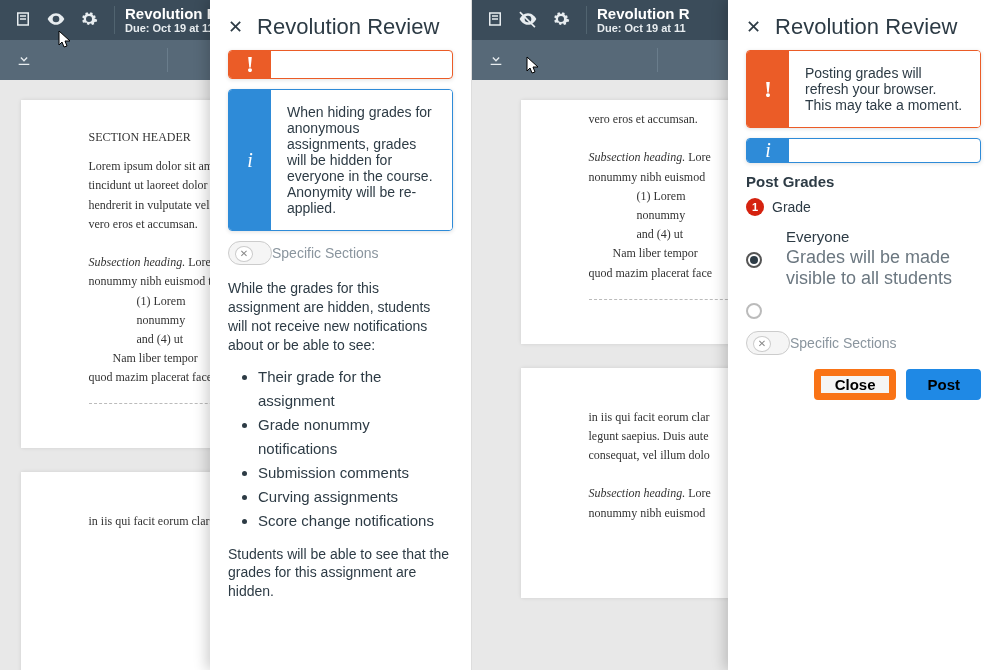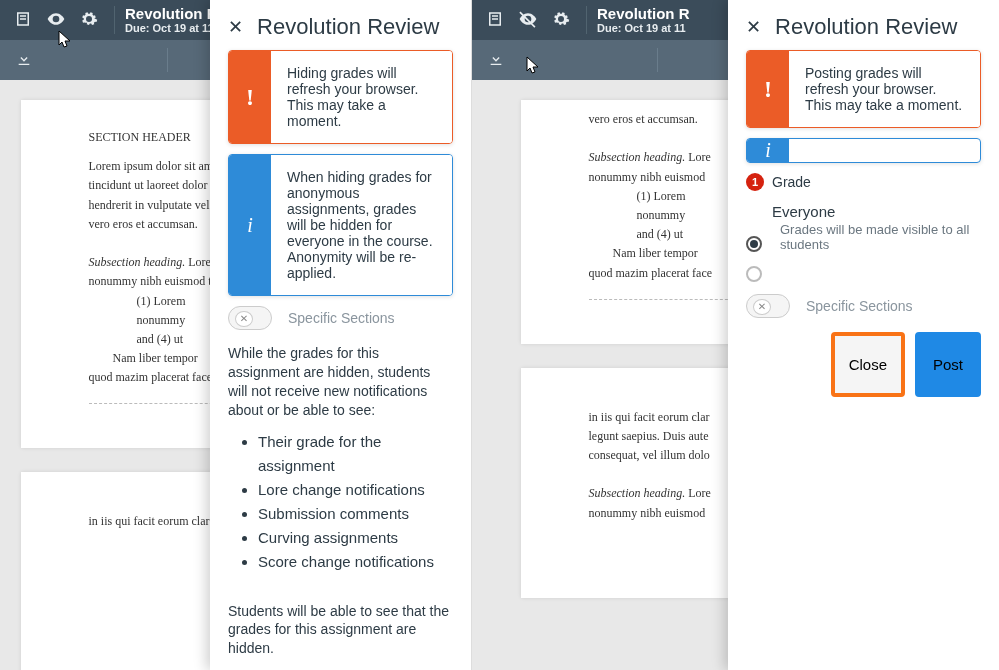--- a/index.html
+++ b/index.html
@@ -74,44 +74,44 @@
   
   .alert { display:flex; border-radius:4px; margin-bottom:10px; overflow:hidden; box-shadow:0 1px 4px rgba(0,0,0,.12);}
   .alert .stripe { width:42px; display:flex; align-items:center; justify-content:center; color:#fff; font-family:Georgia,serif;}
   .alert.warn { border:1px solid #eb5c27;} .alert.warn .stripe{background:#eb5c27; font-size:24px; font-weight:700;}
   .alert.info { border:1px solid #2e8bd8;} .alert.info .stripe{background:#2e8bd8; font-size:20px; font-style:italic;}
   .alert .msg { flex:1; padding:14px 16px; font-size:14px; background:#fff;}
 
   .section-label { font-size:15px; font-weight:700; margin:10px 0 8px; }
 
   
-  .toggle-row { display:flex; align-items:center; gap:16px; margin-bottom:14px;}
+  .toggle-row { display:flex; align-items:center; gap:0; margin-bottom:14px;}
   .toggle { width:44px; height:24px; border:1px solid #ccc; border-radius:12px; background:#f5f5f5; position:relative;}
   .toggle::after{content:"✕"; font-size:10px; color:#888; position:absolute; left:6px; top:4px; width:16px; height:14px; border:1px solid #ccc; border-radius:50%; text-align:center; background:#fff; line-height:14px;}
   .toggle-label { color:#8a959e; font-size:14px;}
 
   .body-p { font-size:14px; line-height:1.35; margin-bottom:10px;}
-  ul.bullets { list-style:disc; padding-left:30px; margin-bottom:28px;}
+  ul.bullets { list-style:disc; padding-left:30px; margin-bottom:12px;}
   ul.bullets li { font-size:15px; line-height:1.6;}
 
   .btnrow { display:flex; justify-content:flex-end; gap:10px; margin-top:8px;}
-  .btn { padding:20px 14px; font-size:15px; border-radius:4px; border:4px solid #f97316; background:#f5f5f5; cursor:pointer;}
+  .btn { padding:0 14px; font-size:15px; border-radius:4px; border:7px solid #f97316; background:#f5f5f5; cursor:pointer;font-weight:bold;}
   .btn.primary { background:#1f89e5; border-color:#1f89e5; color:#000000;}
 
   
   .hidden-row { display:flex; align-items:center; gap:8px; margin:6px 0 12px;}
   .hidden-badge{ width:18px; height:18px; border-radius:50%; background:#d5220f; color:#fff; font-size:11px; font-weight:700; display:flex; align-items:center; justify-content:center;}
 
   
-  .radio-opt { display:flex; gap:10px; margin-bottom:12px; align-items:flex-end;}
+  .radio-opt { display:flex; gap:24px; margin-bottom:12px; align-items:center;}
   .radio { width:16px; height:16px; border-radius:50%; border:2px solid #555; margin-top:2px; flex:none; display:flex; align-items:center; justify-content:center;}
   .radio.sel::after{content:""; width:8px; height:8px; border-radius:50%; background:#2d3b45;}
   .radio.dis{ border-color:#bbb;}
   .opt-label { font-size:15px; }
-  .opt-desc { font-size:13px; color:#6b7780; margin-top:2px;margin-left:8px;}
+  .opt-desc { font-size:18px; color:#6b7780; margin-top:2px;}
   .dis .opt-label, .dis .opt-desc { color:#a0a9b0;}
 </style>
 </head>
 <body>
 
 <div class="pane left">
   <div class="topbar">
     <div class="icons">
       <span><svg width="18" height="18" viewBox="0 0 24 24">
             <path d="M4 3h16v18H4zM6 5v14h12V5zm2 2h8v2H8zm0 4h8v2H8z"></path>
@@ -163,34 +163,33 @@
     </div>
   </div>
 
   <div class="panel">
     <div class="panel-head">
       <span class="x">✕</span>
       <h2>Revolution Review</h2>
     </div>
     <div class="alert warn">
       <div class="stripe">!</div>
-      <div class="msg">Hiding grades will refresh your browser. This may take a moment.</div>
     </div>
     <div class="alert info">
       <div class="stripe">i</div>
       <div class="msg">When hiding grades for anonymous assignments, grades will be hidden for everyone in the course. Anonymity will be re-applied.</div>
     </div>
     <div class="toggle-row">
       <div class="toggle"></div>
       <span class="toggle-label">Specific Sections</span>
     </div>
     <p class="body-p">While the grades for this assignment are hidden, students will not receive new notifications about or be able to see:</p>
     <ul class="bullets">
       <li>Their grade for the assignment</li>
-      <li>Lore change notifications</li>
+      <li>Grade nonummy notifications</li>
       <li>Submission comments</li>
       <li>Curving assignments</li>
       <li>Score change notifications</li>
     </ul>
     <p class="body-p">Students will be able to see that the grades for this assignment are hidden.</p>
 
   </div>
 </div>
 
 <div class="pane right">
@@ -250,20 +249,21 @@
       <span class="x">✕</span>
       <h2>Revolution Review</h2>
     </div>
     <div class="alert warn">
       <div class="stripe">!</div>
       <div class="msg">Posting grades will refresh your browser. This may take a moment.</div>
     </div>
     <div class="alert info">
       <div class="stripe">i</div>
     </div>
+    <div class="section-label">Post Grades</div>
 
     <div class="hidden-row">
       <span class="hidden-badge">1</span>
       <span>Grade</span>
     </div>
 
     <div class="radio-opt">
       <div class="radio sel"></div>
       <div>
         <div class="opt-label">Everyone</div>

